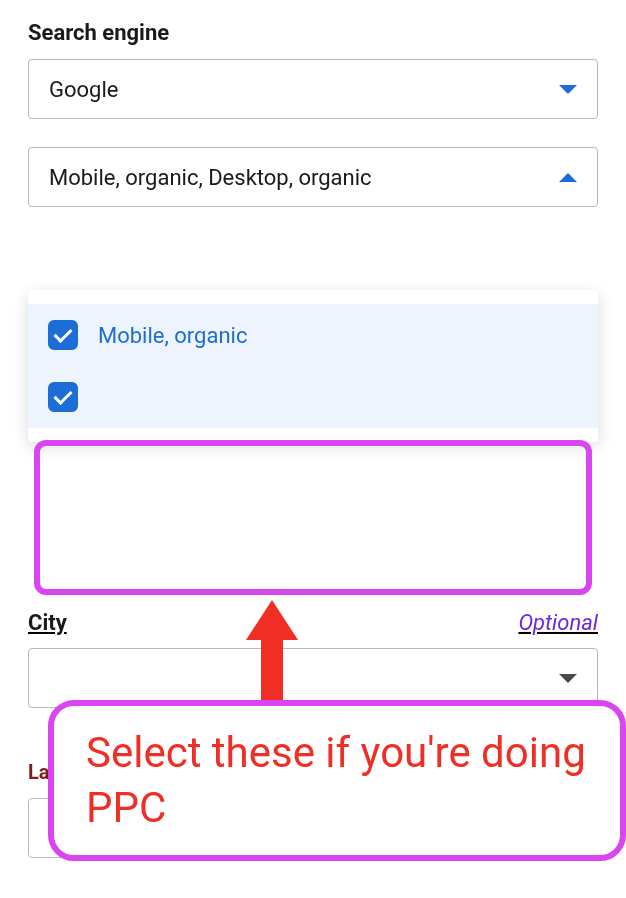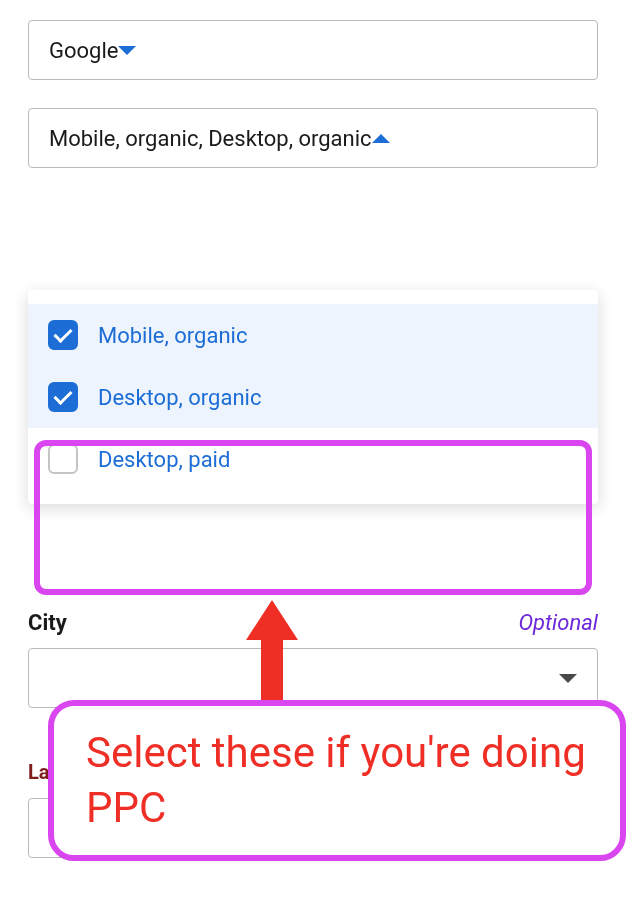--- a/index.html
+++ b/index.html
@@ -49,20 +49,21 @@
       font-family: Georgia, serif;
     }
     .select-box {
       width: 100%;
       height: 60px;
       border: 1px solid #b8b8b8;
       border-radius: 4px;
       padding: 0 20px;
       display: flex;
       align-items: center;
+      justify-content: space-between;
       font-size: 22px;
       color: #1a1a1a;
       background: #fff;
       cursor: pointer;
     }
     .caret {
       width: 0;
       height: 0;
       border-left: 9px solid transparent;
       border-right: 9px solid transparent;
@@ -166,20 +167,21 @@
       background: #ef2e26;
       margin: 0 auto;
     }
     .city-label-row {
       position: absolute;
       left: 28px;
       right: 28px;
       top: 610px;
       display: flex;
       align-items: flex-end;
+      text-decoration: underline;
     }
     .city-label {
       font-size: 22px;
       font-weight: 700;
       color: #1a1a1a;
     }
     .lang-label {
       position: absolute;
       left: 28px;
       top: 760px;
@@ -206,45 +208,41 @@
       top: 798px;
     }
     .caret-dark {
       border-top-color: #4a4a4a;
     }
   </style>
 </head>
 <body>
 
 <div class="field-group">
+  <div class="field-label">Search engine</div>
   <div class="select-box">
     <span>Google</span>
     <span class="caret caret-down"></span>
   </div>
 </div>
 
 <div class="field-group">
   <div class="select-box">
     <span>Mobile, organic, Desktop, organic</span>
     <span class="caret caret-up"></span>
   </div>
 </div>
 
 <div class="dropdown-panel">
   <div class="dropdown-option selected">
     <span class="checkbox checked"></span>
     <span class="option-label">Mobile, organic</span>
   </div>
   <div class="dropdown-option selected">
     <span class="checkbox checked"></span>
-    <span class="option-label">Desktop, organic</span>
-  </div>
-  <div class="dropdown-option">
-    <span class="checkbox"></span>
-    <span class="option-label">Desktop, paid</span>
   </div>
 </div>
 
 <div class="city-label-row">
   <span class="city-label">City</span>
   <span class="optional-label">Optional</span>
 </div>
 <div class="bg-select bg-select-city">
   <span class="caret caret-down caret-dark"></span>
 </div>

